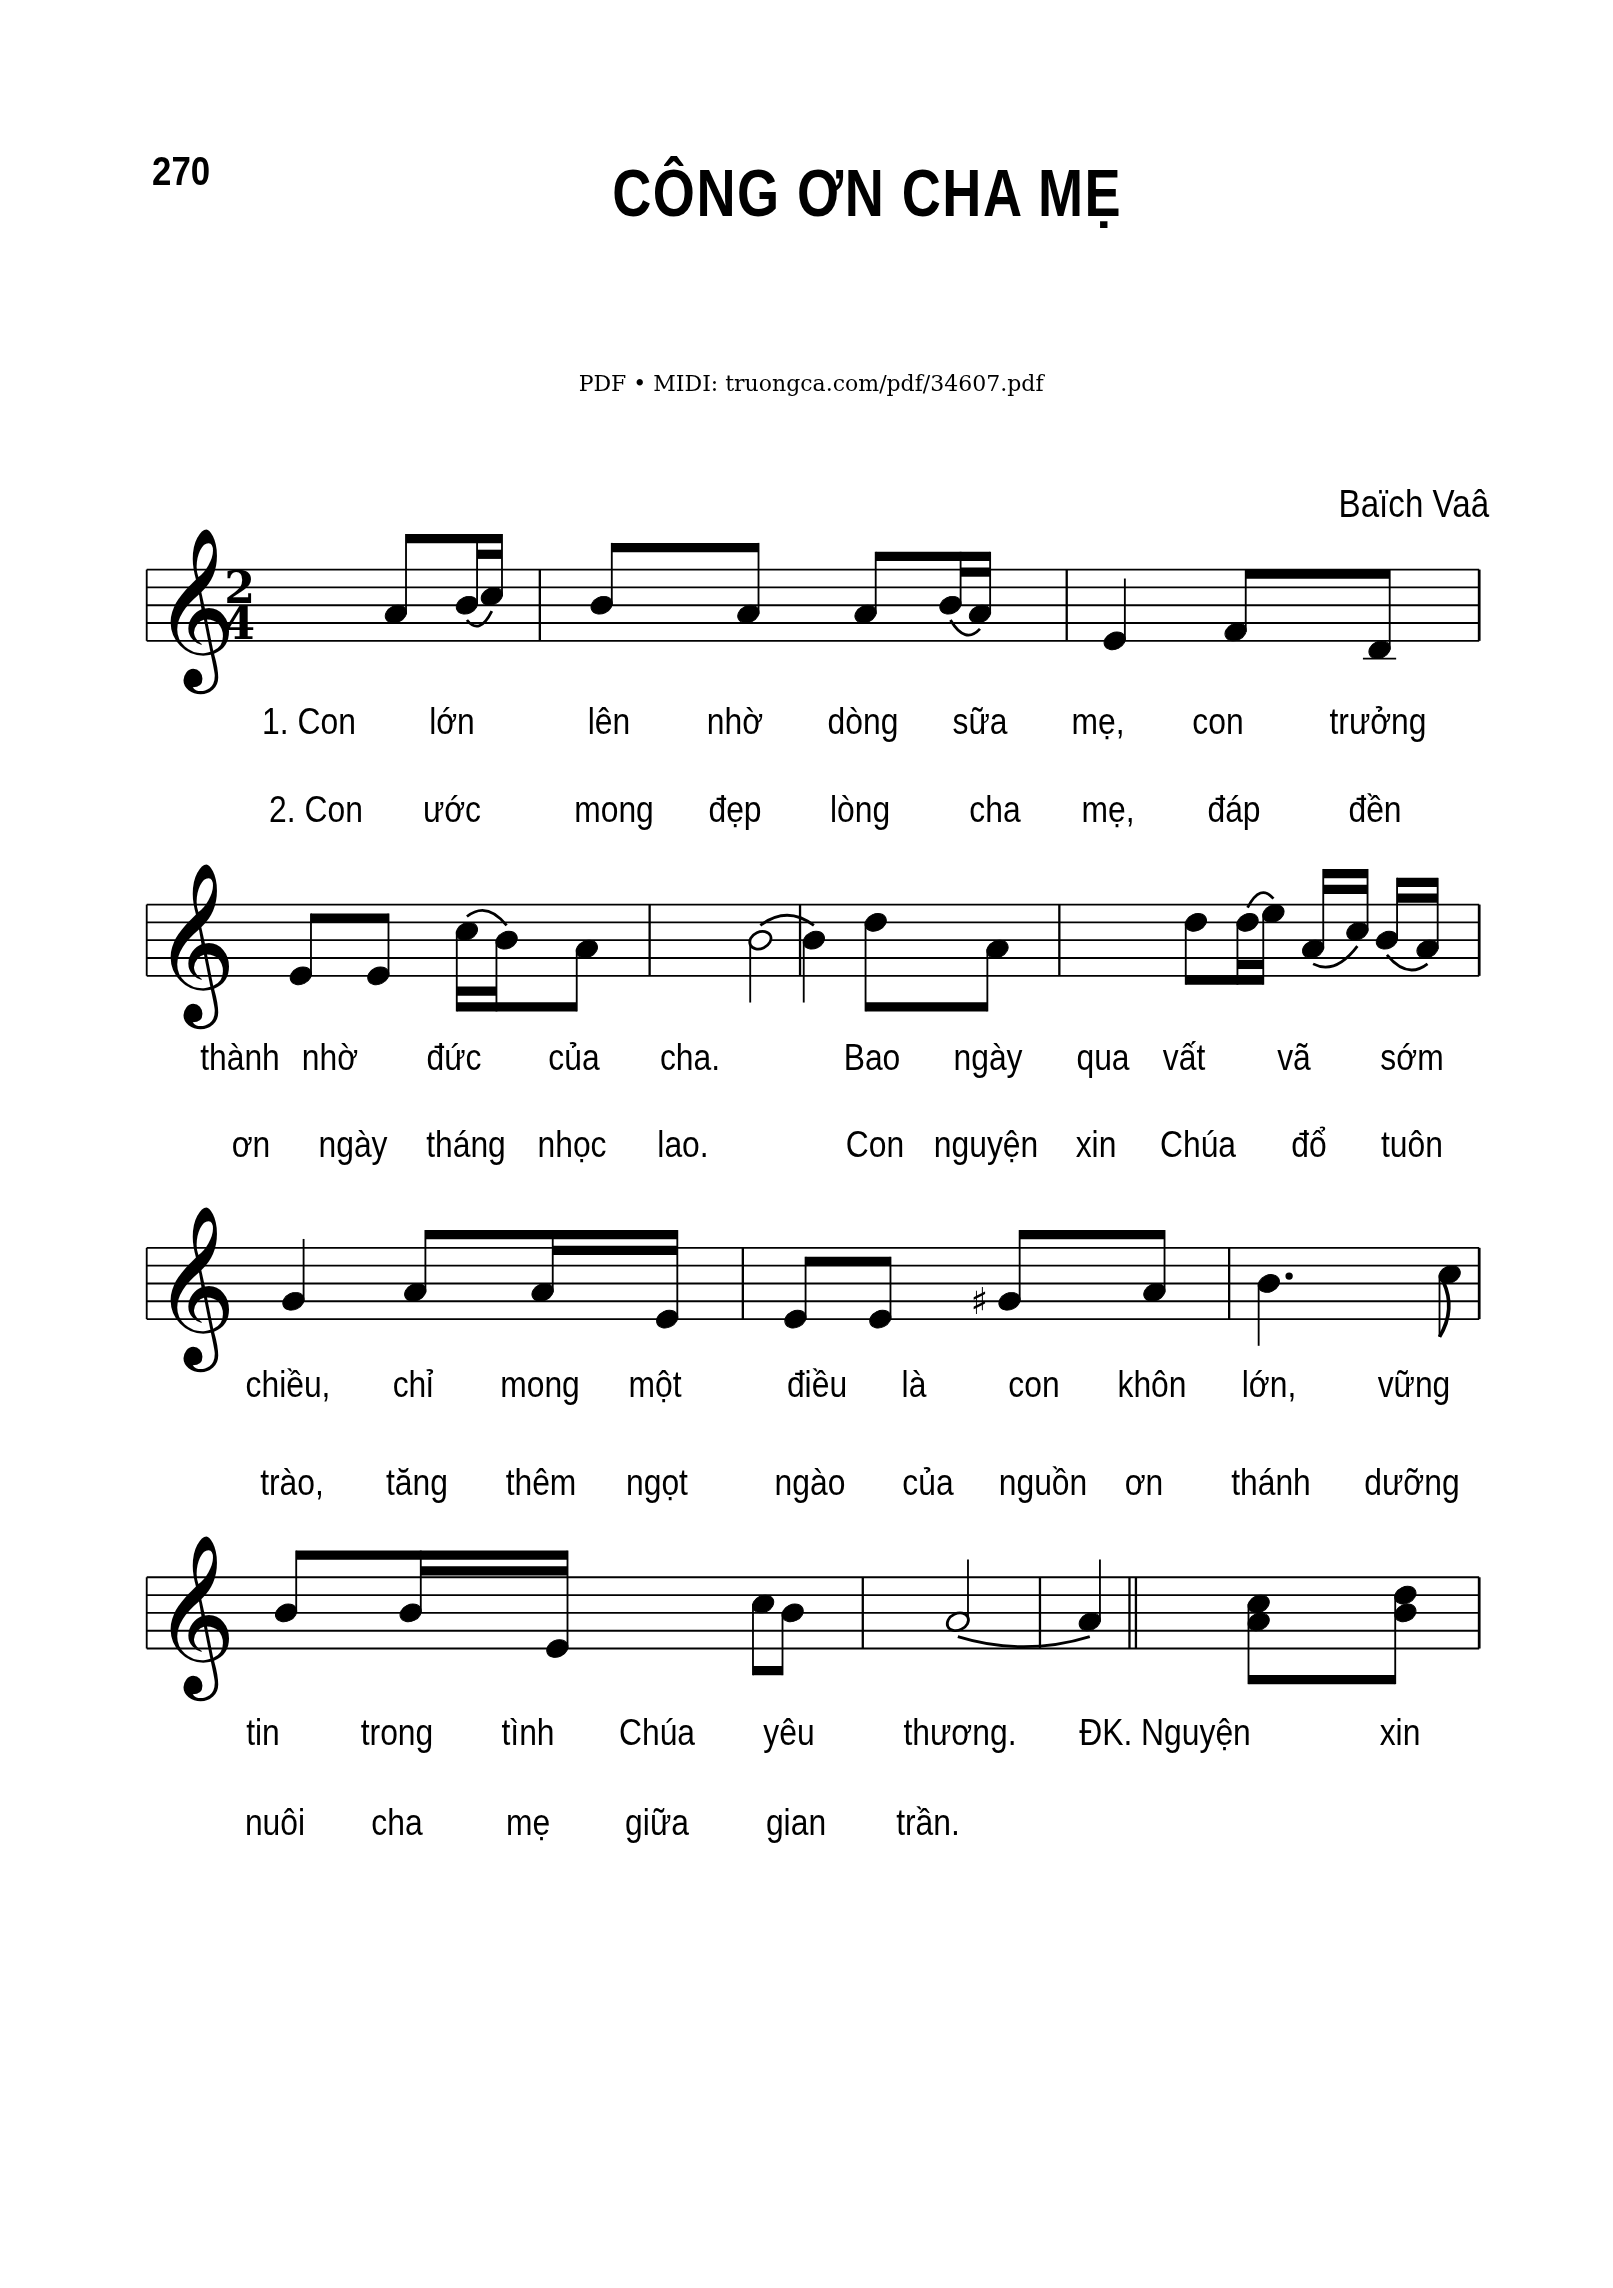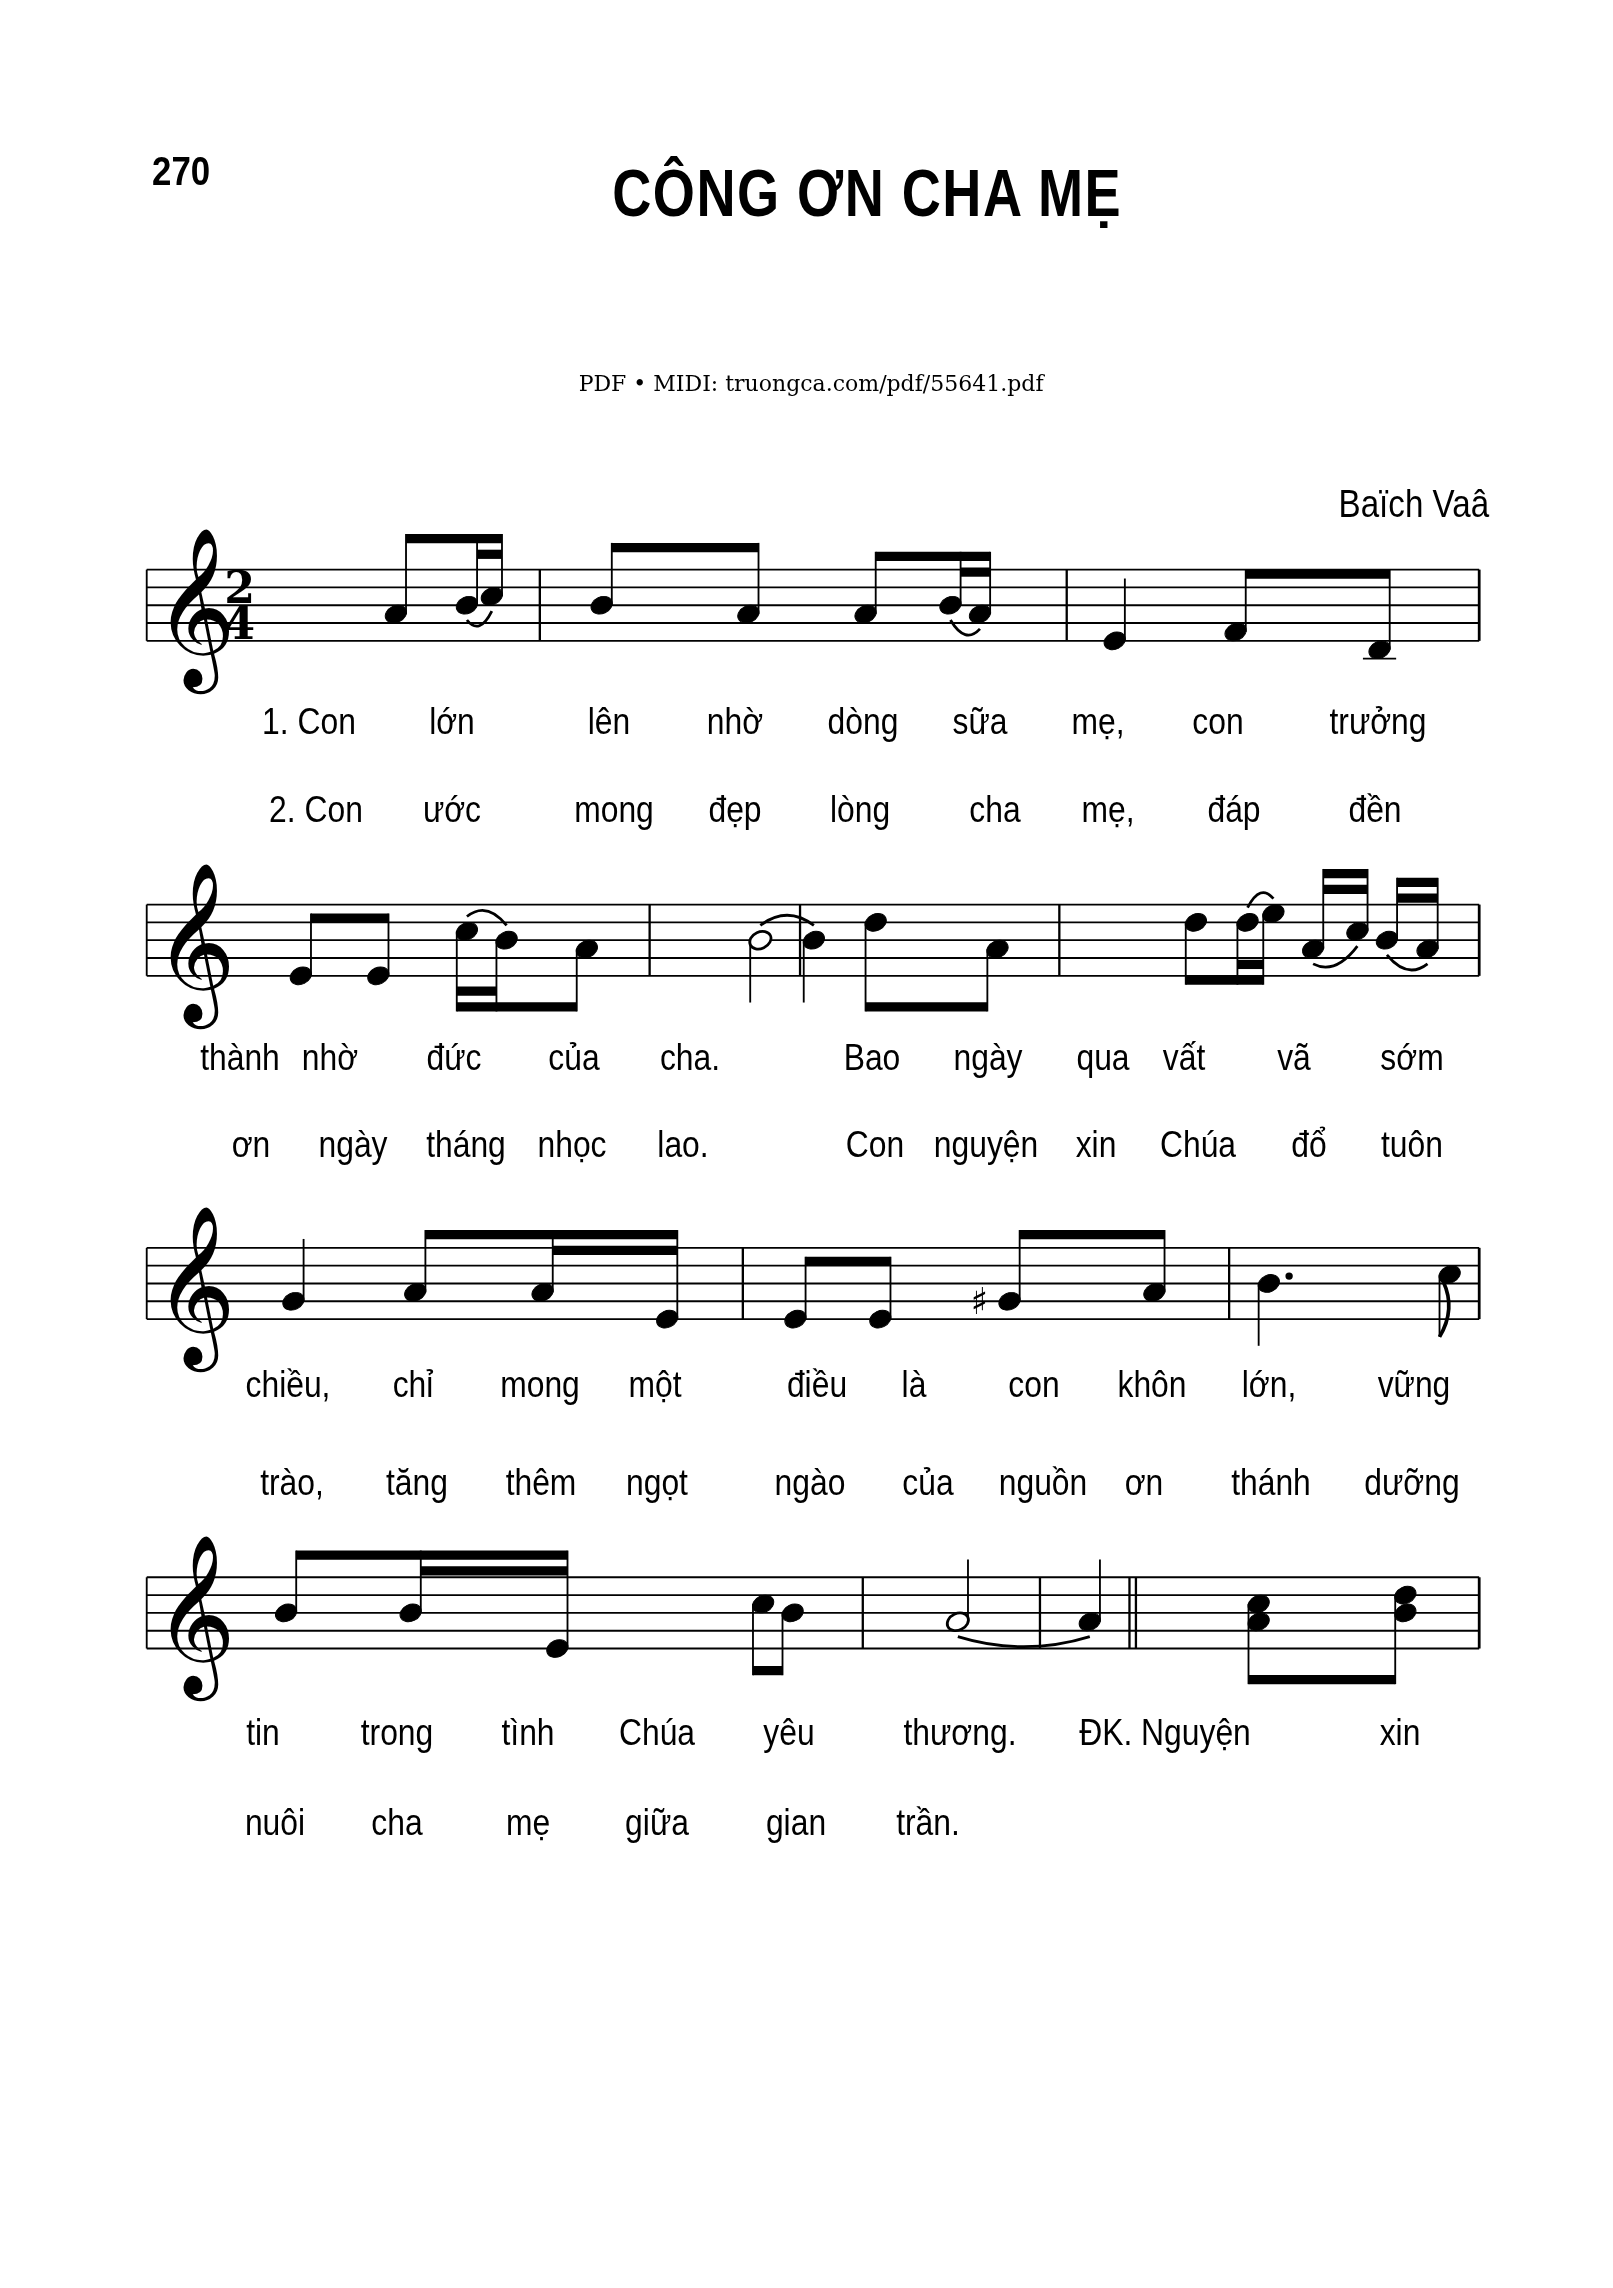--- a/index.html
+++ b/index.html
@@ -9,21 +9,21 @@
   .source { position:absolute; left:0; width:1613px; top:371px; text-align:center; font-family:"DejaVu Serif", serif; font-size:22px; padding-left:9.2px; box-sizing:border-box; }
   .composer { position:absolute; right:124px; top:482px; font-size:39px; transform:scaleX(0.85); transform-origin:right top; }
   svg.score { position:absolute; left:0; top:0; }
   .lyric { position:absolute; font-size:37px; white-space:nowrap; transform:translateX(-50%) scaleX(0.86); }
 </style>
 </head>
 <body>
 
 <div class="page-number">270</div>
 <div class="title">CÔNG ƠN CHA MẸ</div>
-<div class="source">PDF • MIDI: truongca.com/pdf/55641.pdf</div>
+<div class="source">PDF • MIDI: truongca.com/pdf/34607.pdf</div>
 <div class="composer">Baïch Vaâ</div>
 
 <svg class="score" id="score" width="1613" height="2289" viewBox="0 0 1748 2480" xmlns="http://www.w3.org/2000/svg">
     <g>
       <line x1="159" x2="1603" y1="617" y2="617" stroke="#000" stroke-width="2"></line>
       <line x1="159" x2="1603" y1="636.3" y2="636.3" stroke="#000" stroke-width="2"></line>
       <line x1="159" x2="1603" y1="655.6" y2="655.6" stroke="#000" stroke-width="2"></line>
       <line x1="159" x2="1603" y1="674.9" y2="674.9" stroke="#000" stroke-width="2"></line>
       <line x1="159" x2="1603" y1="694.2" y2="694.2" stroke="#000" stroke-width="2"></line>
       <line x1="159" x2="159" y1="617" y2="694.2" stroke="#000" stroke-width="2"></line>

